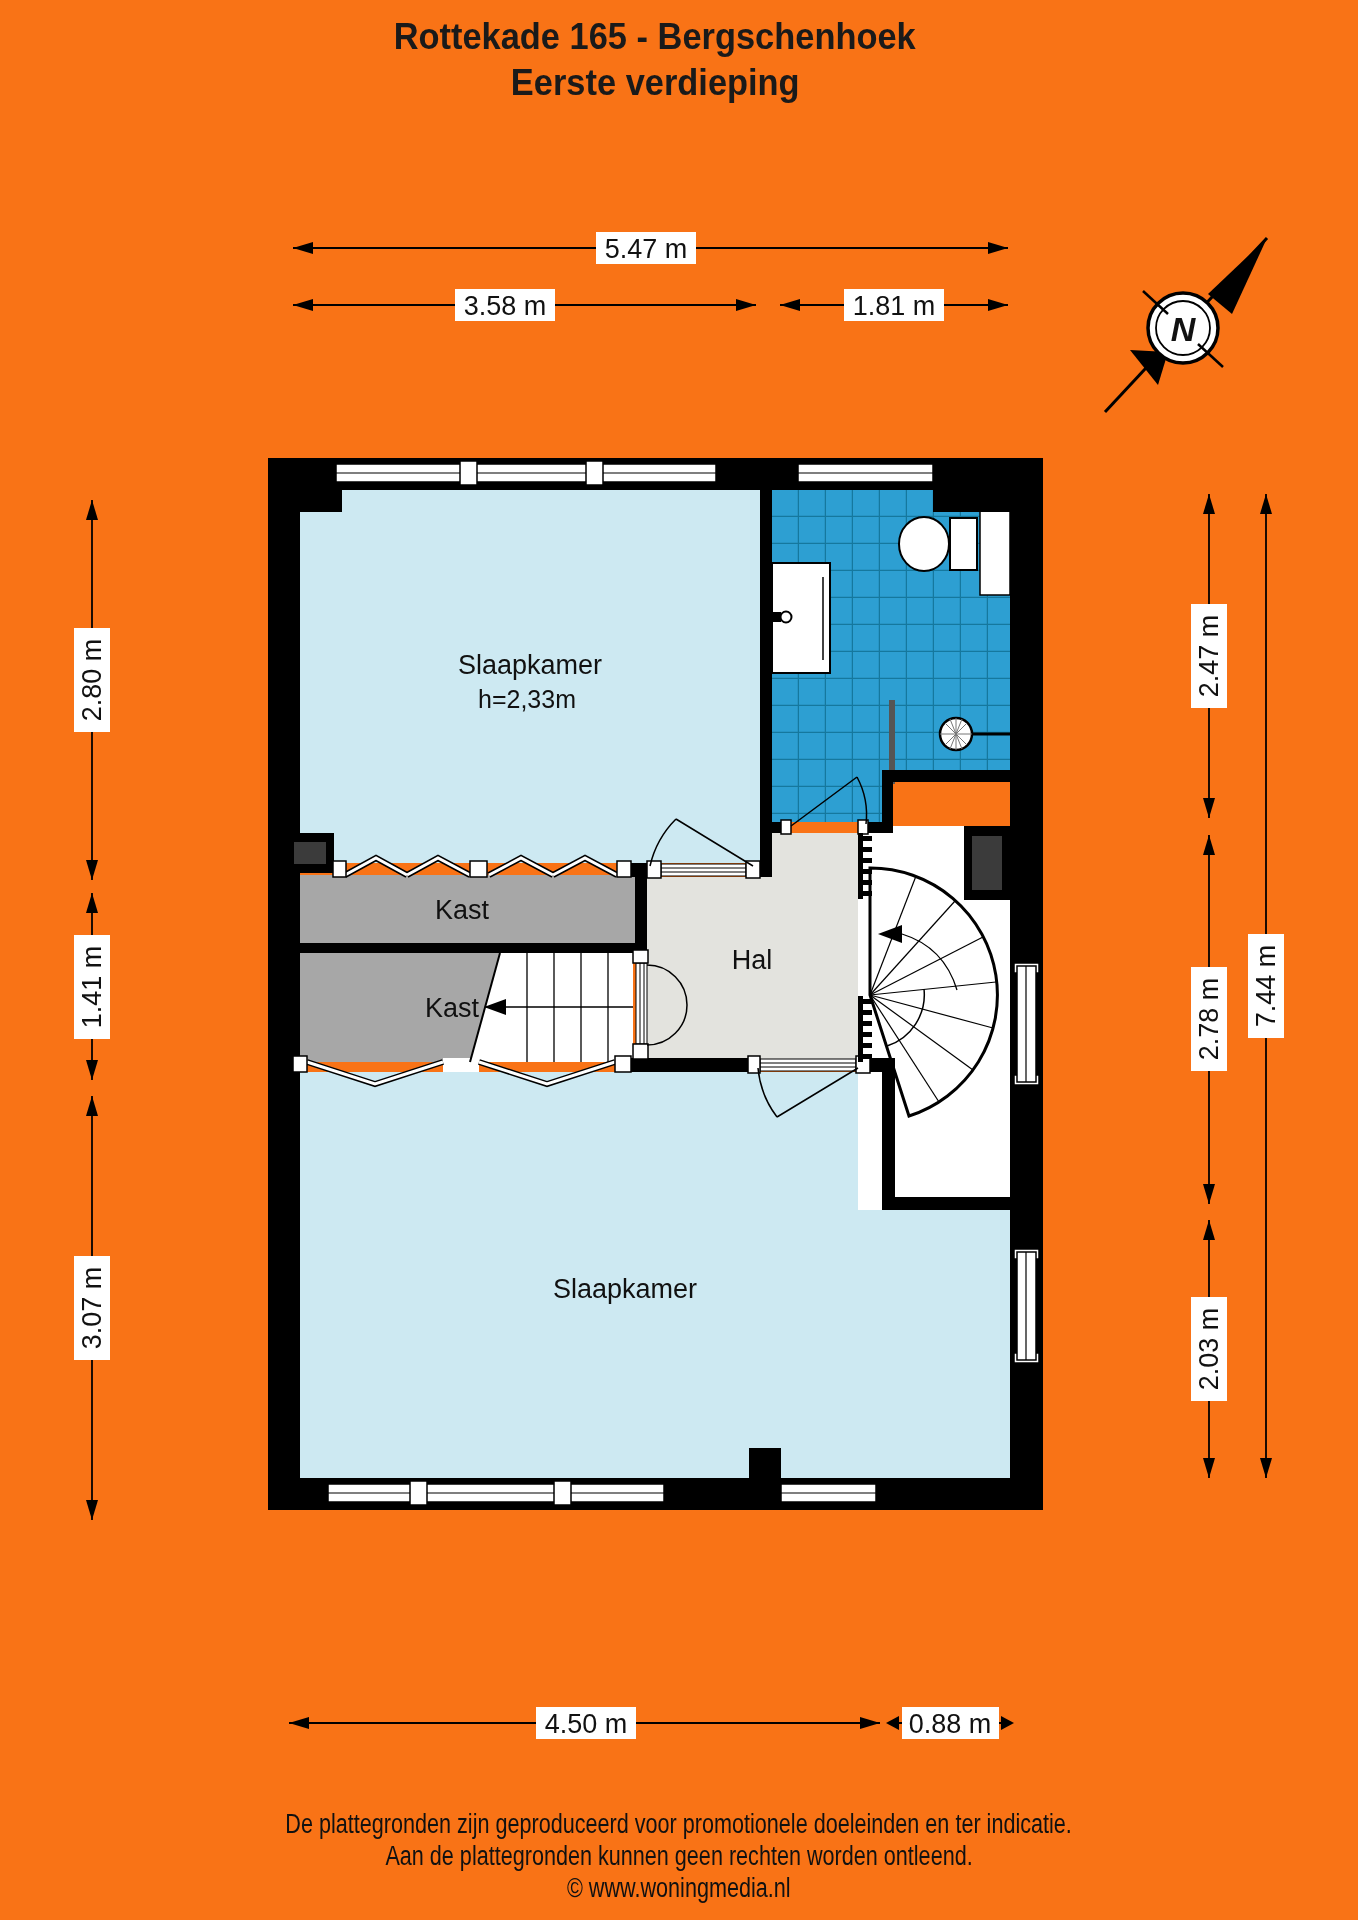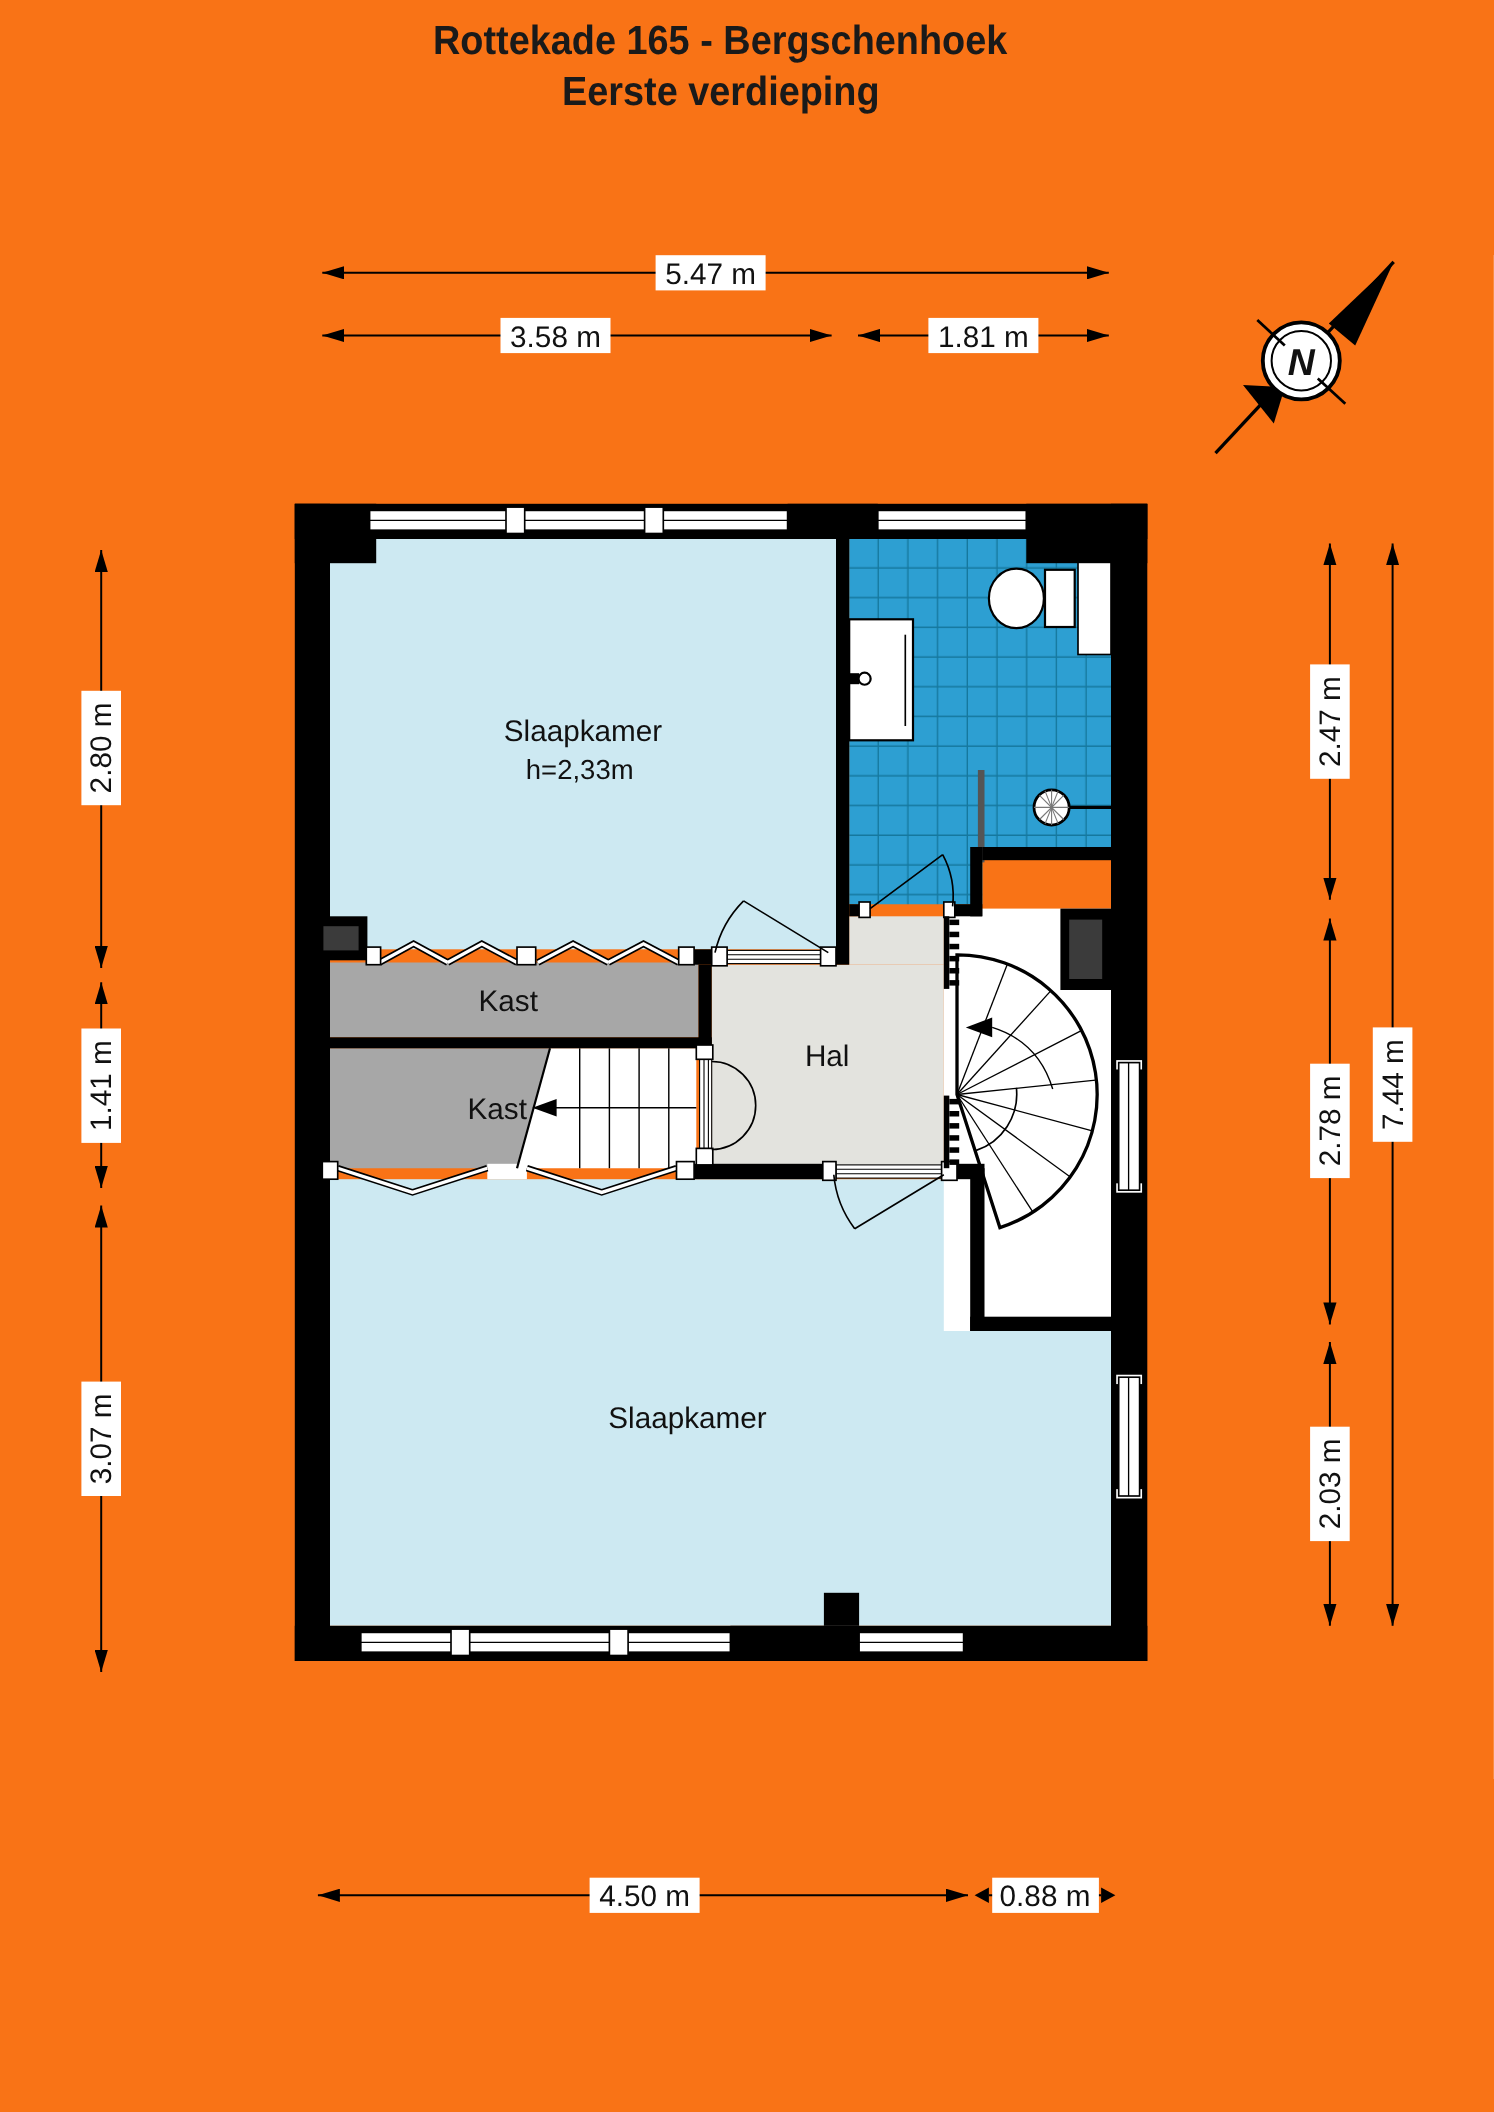--- a/index.html
+++ b/index.html
@@ -309,14 +309,19 @@
       <polygon points="1267,238 1208,294 1232,314" fill="#000"></polygon>
       <polygon points="1130,350 1168,352 1158,385" fill="#000"></polygon>
       <circle cx="1183" cy="328" r="35" fill="#fff" stroke="#000" stroke-width="3.5"></circle>
       <circle cx="1183" cy="328" r="27" fill="none" stroke="#000" stroke-width="1.8"></circle>
       <line x1="1143" y1="291" x2="1168" y2="314" stroke="#000" stroke-width="2.5"></line>
       <line x1="1198" y1="344" x2="1223" y2="367" stroke="#000" stroke-width="2.5"></line>
       <text class="northlabel" x="1183" y="341" text-anchor="middle">N</text>
     </g>
   </svg>
 
+  <div class="footer">
+    <span>De plattegronden zijn geproduceerd voor promotionele doeleinden en ter indicatie.</span><br>
+    <span>Aan de plattegronden kunnen geen rechten worden ontleend.</span><br>
+    <span>© www.woningmedia.nl</span>
+  </div>
 
 </div>
 
 </body></html>

